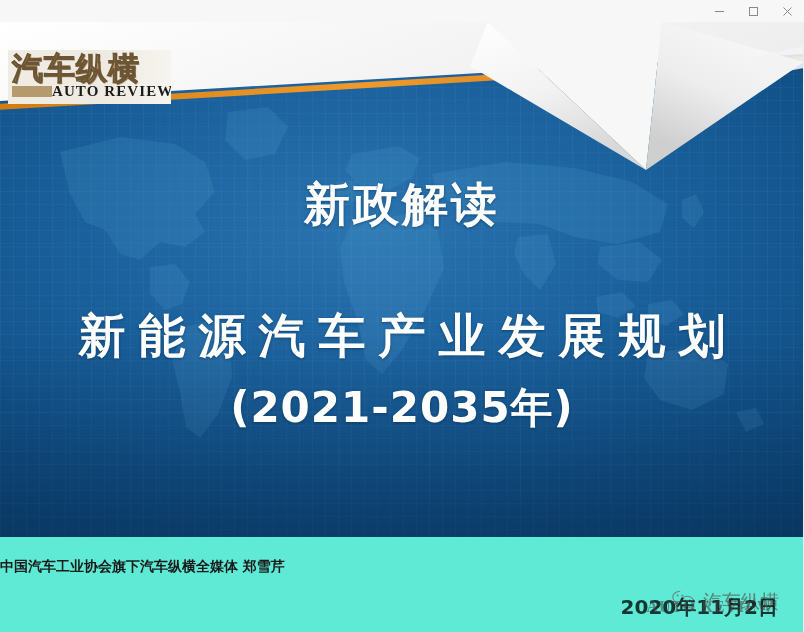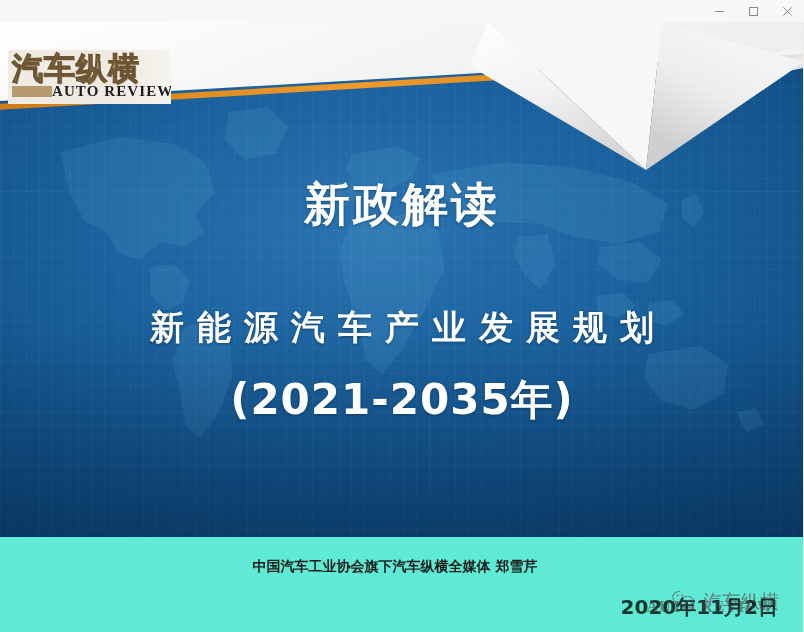--- a/index.html
+++ b/index.html
@@ -190,50 +190,50 @@
     z-index: 25;
     text-shadow: 0 1px 3px rgba(0,30,60,0.45);
   }
   .title-sub {
     position: absolute;
     left: 0;
     top: 283px;
     width: 804px;
     text-align: center;
     font-family: "DejaVu Sans", sans-serif;
-    font-size: 34px;
+    font-size: 47px;
     font-weight: 700;
     color: #ffffff;
     letter-spacing: 13px;
     text-indent: 13px;
     z-index: 25;
     text-shadow: 0 1px 3px rgba(0,30,60,0.45);
   }
   .title-years {
     position: absolute;
     left: 0;
-    top: 350px;
+    top: 358px;
     width: 804px;
     text-align: center;
     font-family: "DejaVu Sans", sans-serif;
     font-size: 42px;
     font-weight: 700;
     color: #ffffff;
     letter-spacing: 1px;
     z-index: 25;
     text-shadow: 0 1px 3px rgba(0,30,60,0.45);
   }
 
   
   .byline {
     position: absolute;
     left: 0;
     top: 536px;
     width: 790px;
-    text-align: center;
+    text-align: left;
     font-family: "DejaVu Sans", sans-serif;
     font-size: 14px;
     font-weight: 700;
     color: #1a1a1a;
     z-index: 30;
   }
 
   .wm-row {
     position: absolute;
     left: 0;

